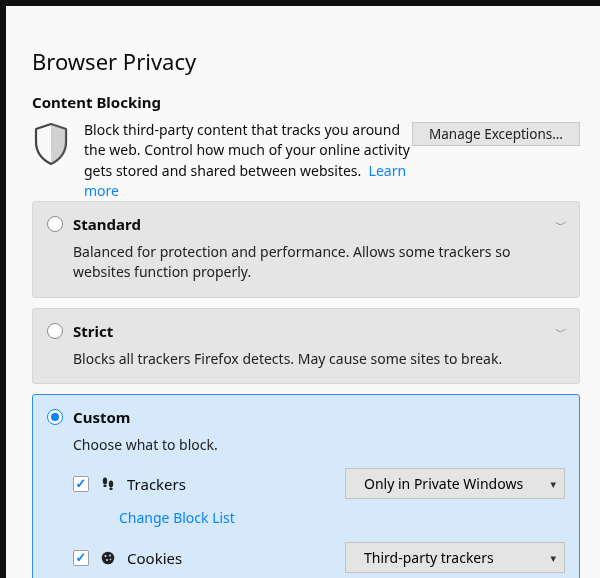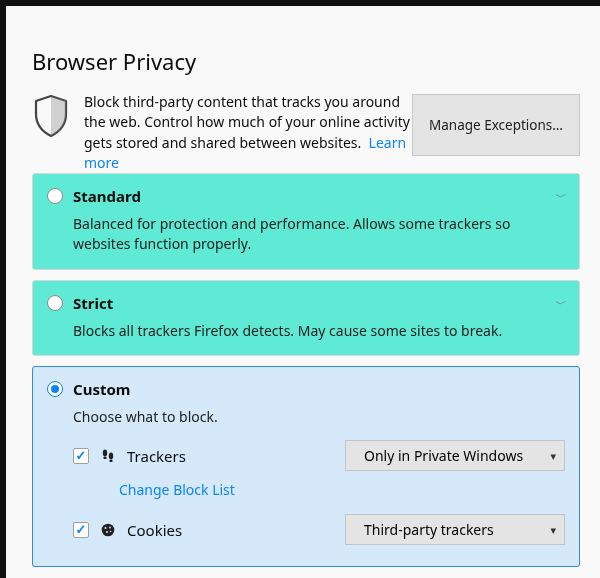--- a/index.html
+++ b/index.html
@@ -48,31 +48,31 @@
   .learn-more {
     color: #0a84ff;
     cursor: pointer;
   }
   .manage-btn {
     position: absolute;
     top: 2px;
     right: 0;
     background: #e4e4e4;
     border: 1px solid #c9c9c9;
-    padding: 21px 16px;
+    padding: 2px 16px;
     font-size: 13.5px;
     color: #222;
     cursor: pointer;
     font-family: inherit;
   }
 
   .option-card {
     border: 1px solid #d7d7db;
     border-radius: 3px;
-    background: #5eead4;
+    background: #e5e5e5;
     padding: 12px 14px 14px 14px;
     margin-bottom: 10px;
     position: relative;
   }
   .option-card.selected {
     background: #d5e9fb;
     border-color: #2d8cf0;
   }
   .option-head {
     display: flex;
@@ -185,20 +185,21 @@
     color: #0a84ff;
     cursor: pointer;
   }
 </style>
 </head>
 <body>
 
 <div class="page">
   <h1 class="page-title">Browser Privacy</h1>
 
+  <h2 class="section-title">Content Blocking</h2>
 
   <div class="intro">
     <span class="shield">
       <svg width="38" height="44" viewBox="0 0 38 44">
         <path d="M19 2 L34 7 V20 C34 31 27 38 19 42 C11 38 4 31 4 20 V7 Z" fill="none" stroke="#444" stroke-width="2.2" stroke-linejoin="round"></path>
         <path d="M19 2 V42 C27 38 34 31 34 20 V7 Z" fill="#888" opacity="0.35"></path>
       </svg>
     </span>
     <div class="intro-text">
       <span>Block third-party content that tracks you around the web. Control how much of your online activity gets stored and shared between websites.</span>&nbsp;&nbsp;<span class="learn-more">Learn more</span>

